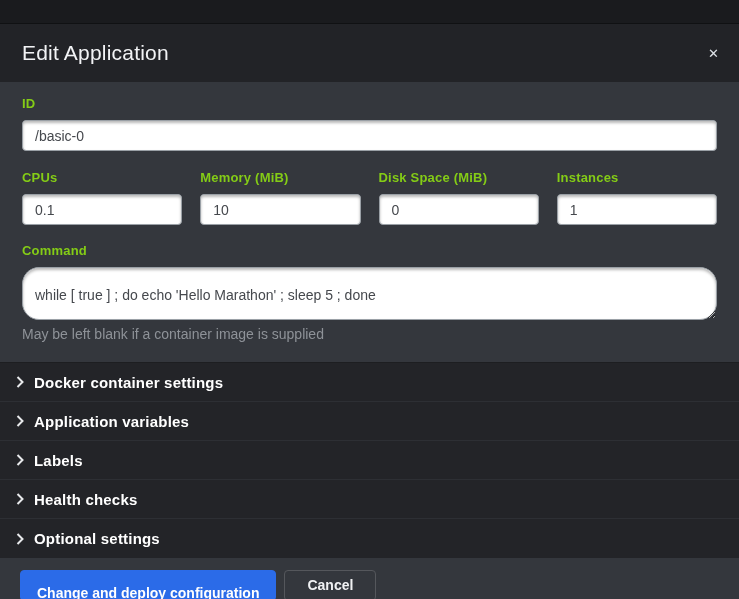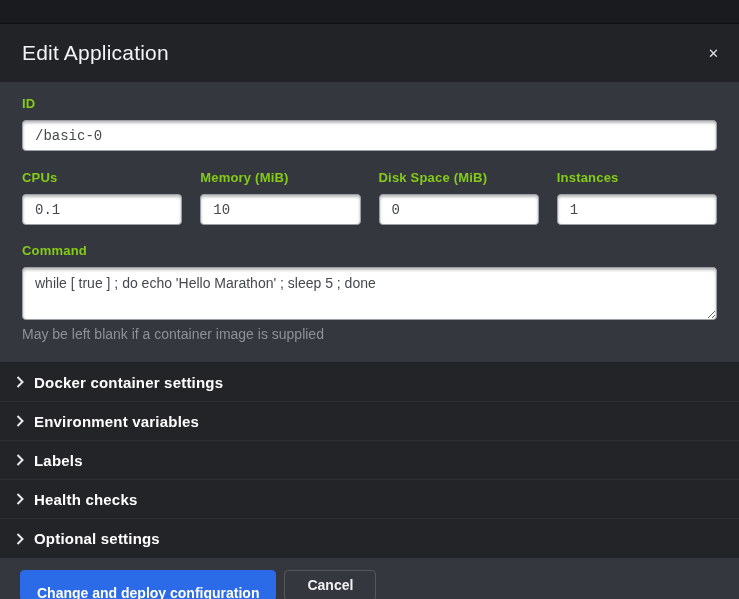--- a/index.html
+++ b/index.html
@@ -60,22 +60,22 @@
     width: 100%;
     background: #ffffff;
     border: 1px solid #9aa0a6;
     border-radius: 4px;
     box-shadow: inset 0 2px 3px rgba(0,0,0,0.28);
     color: #45484d;
     font-size: 14px;
     font-family: "Liberation Sans", sans-serif;
     outline: none;
   }
-  .text-input { height: 31px; padding: 0 12px; font-family: Liberation Mono, monospace; }
-  .text-area { height: 53px; padding: 6px 12px; resize: both; line-height: 1.4; }
+  .text-input { height: 31px; padding: 0 12px; }
+  .text-area { height: 53px; padding: 18px 12px; resize: both; line-height: 1.4; border-radius: 17px; }
   .field-block { margin-bottom: 19px; }
   .field-row {
     display: grid;
     grid-template-columns: repeat(4, 1fr);
     column-gap: 18px;
     margin-bottom: 18px;
   }
   .help-text {
     margin-top: 6px;
     color: #8e9298;
@@ -196,21 +196,21 @@
         </span>
         <span class="section-label">Docker container settings</span>
       </div>
 
       <div class="section-row">
         <span class="chev">
           <svg width="8" height="12" viewBox="0 0 8 12">
               <path d="M1.5 1 L6.5 6 L1.5 11" fill="none" stroke="#e8eaec" stroke-width="2"></path>
             </svg>
         </span>
-        <span class="section-label">Environment variables</span>
+        <span class="section-label">Application variables</span>
       </div>
 
       <div class="section-row">
         <span class="chev">
           <svg width="8" height="12" viewBox="0 0 8 12">
               <path d="M1.5 1 L6.5 6 L1.5 11" fill="none" stroke="#e8eaec" stroke-width="2"></path>
             </svg>
         </span>
         <span class="section-label">Labels</span>
       </div>

